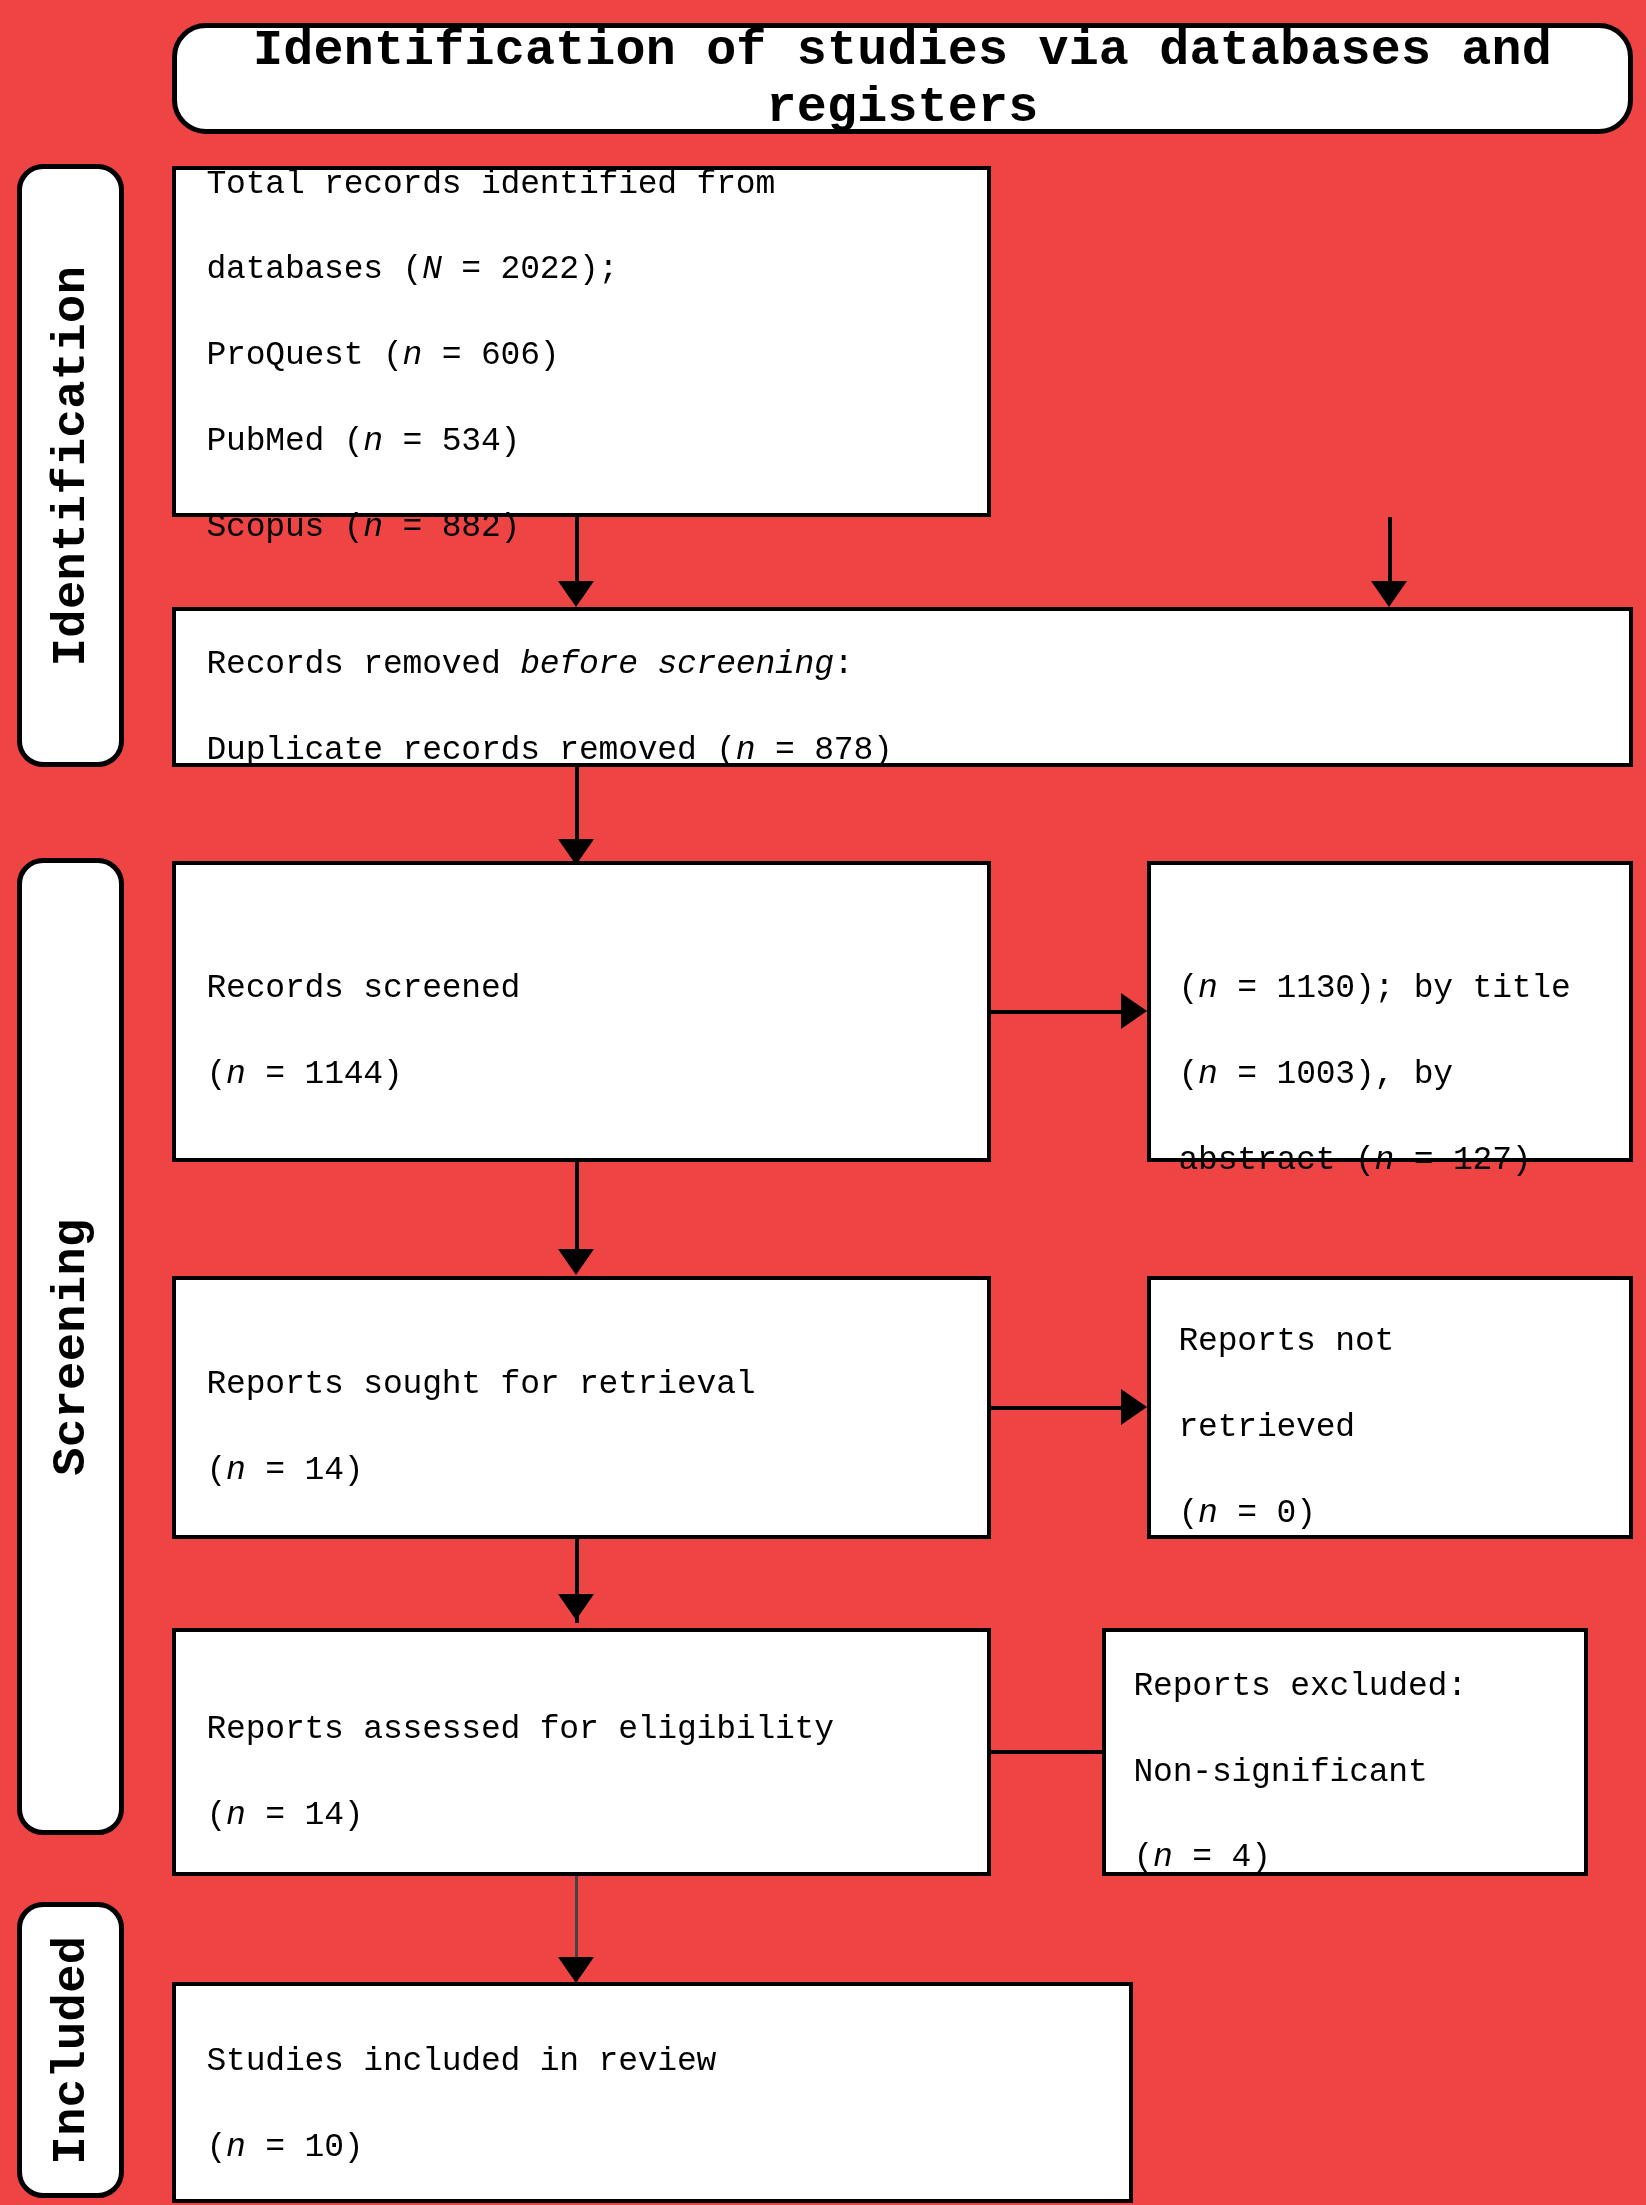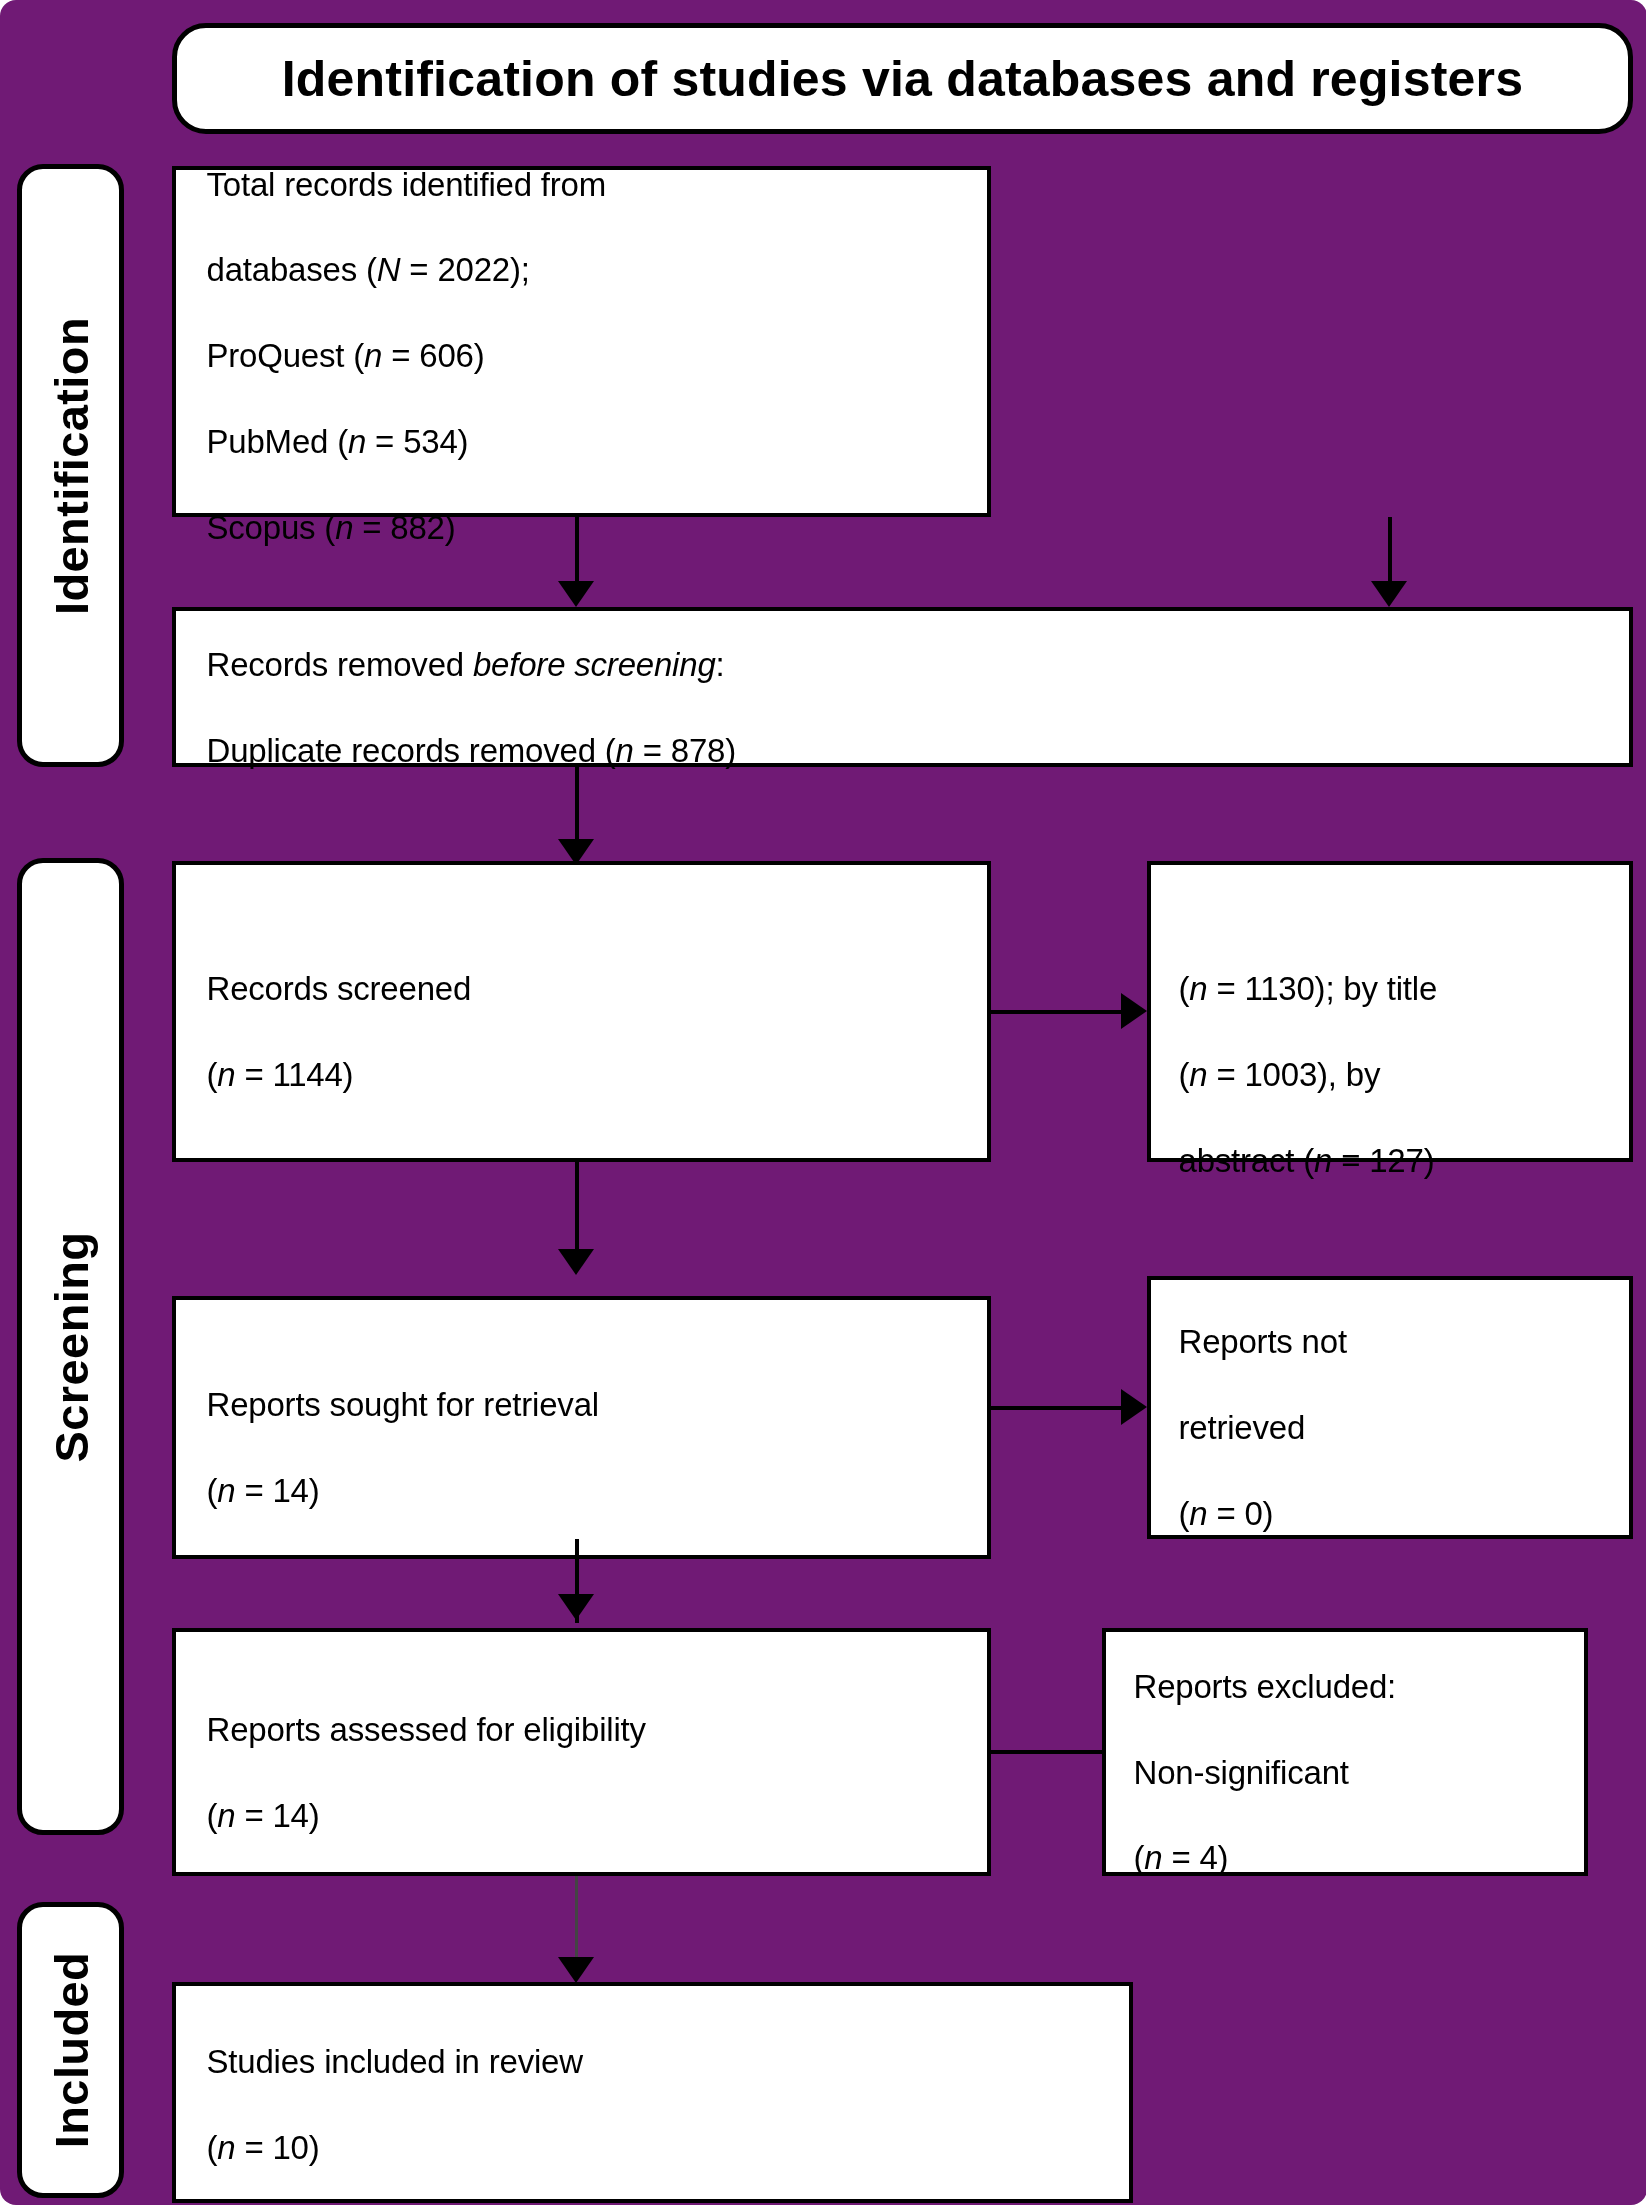--- a/index.html
+++ b/index.html
@@ -5,25 +5,24 @@
 <style>
   html, body {
     margin: 0;
     padding: 0;
     background: #ffffff;
   }
   #stage {
     position: relative;
     width: 1647px;
     height: 2205px;
-    background: #701a75;
-    font-family: Liberation Sans, sans-serif;
+    background: #ef4444;
+    font-family: Liberation Mono, monospace;
     color: #000000;
     overflow: hidden;
-    border-radius: 16px;
   }
 
   
   .box {
     position: absolute;
     box-sizing: border-box;
     background: #ffffff;
     border: 4.6px solid #000000;
   }
   .box.rounded {
@@ -161,21 +160,21 @@
       <br>
       <span>(</span><em>n</em><span> = 1130); by title</span><br>
       <span>(</span><em>n</em><span> = 1003), by</span><br>
       <span>abstract (</span><em>n</em><span> = 127)</span>
     </div>
   </div>
 
   <div class="vline" style="left:575px; top:1162px; height:99px;"></div>
   <div class="arrow-down" style="left:558px; top:1249px;"></div>
 
-  <div class="box" style="left:172px; top:1276px; width:819px; height:263px;margin-top:20px;">
+  <div class="box" style="left:172px; top:1276px; width:819px; height:263px;">
     <div class="boxtext mid">
       <span>Reports sought for retrieval</span><br>
       <span>(</span><em>n</em><span> = 14)</span>
     </div>
   </div>
 
   <div class="hline" style="left:990px; top:1406px; width:134px;"></div>
   <div class="arrow-right" style="left:1121px; top:1389px;"></div>
 
   <div class="box" style="left:1147px; top:1276px; width:486px; height:263px;">

